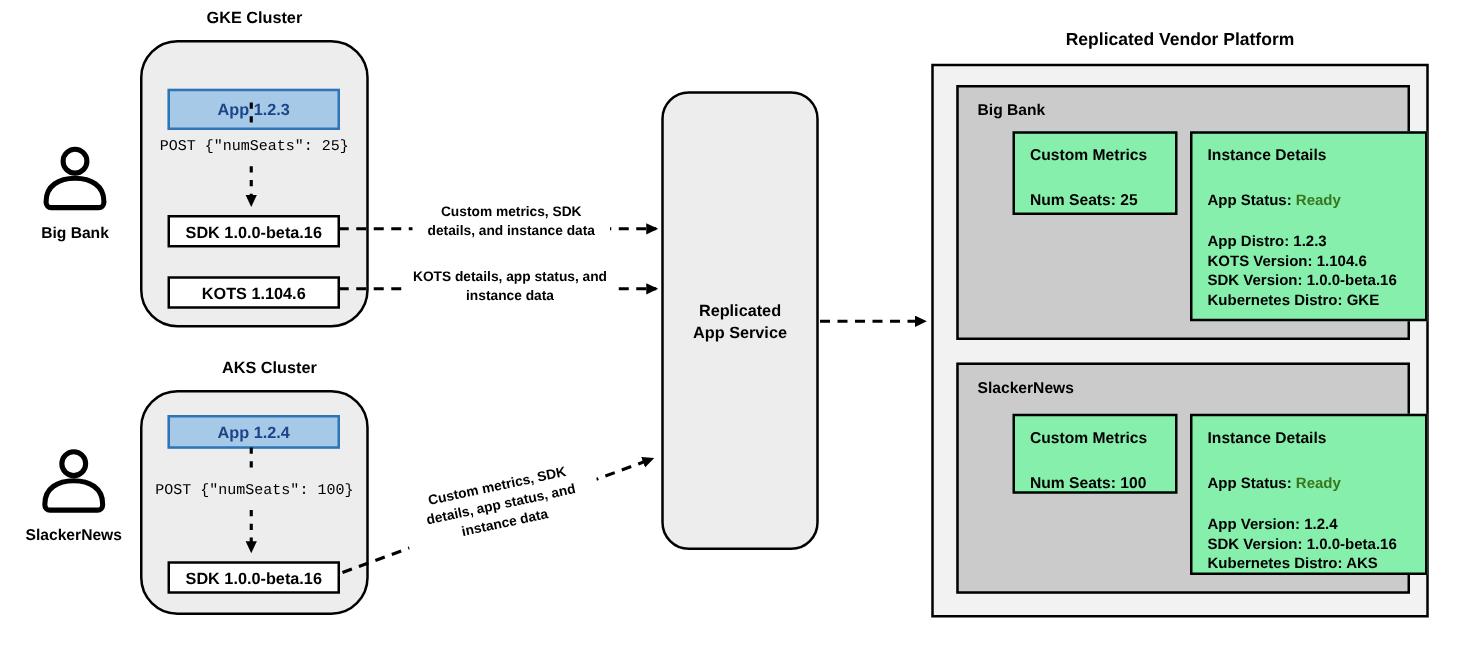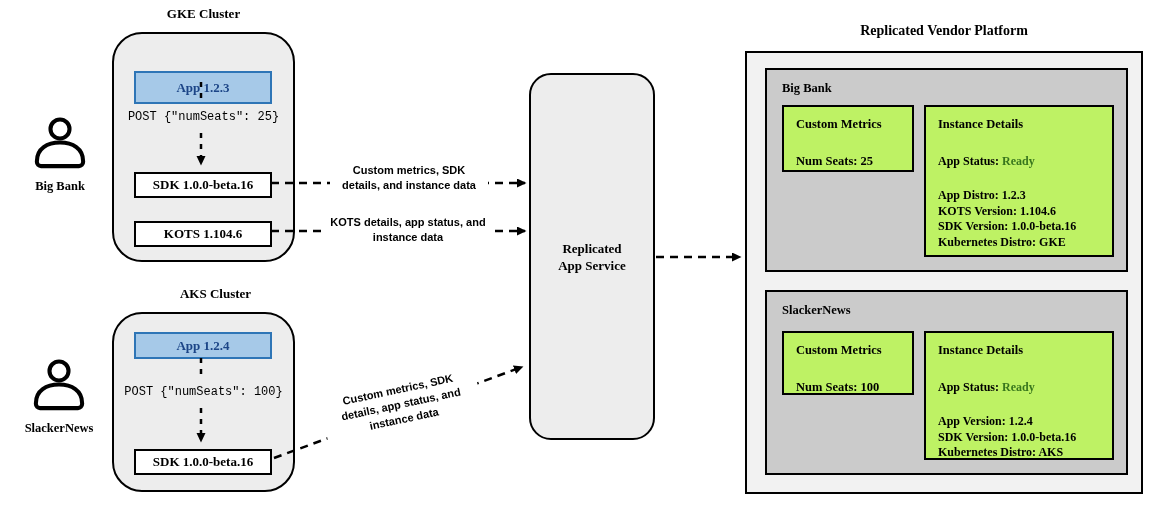--- a/index.html
+++ b/index.html
@@ -1,41 +1,41 @@
 <!DOCTYPE html>
 <html><head>
 <meta charset="utf-8">
 <style>
   html,body{margin:0;padding:0;background:#fff;}
   .canvas{
     position:relative;width:1166px;height:516px;background:#ffffff;overflow:hidden;
     font-family:"Liberation Sans",sans-serif;font-weight:bold;color:#000;
   }
-  .abs{position:absolute;box-sizing:border-box;font-family:Liberation Serif, serif;}
+  .abs{position:absolute;box-sizing:border-box;}
   .title{font-size:13px;text-align:center;}
   .platform-title{font-size:14px;text-align:center;}
   .cluster{background:#ededed;border:2.5px solid #000;border-radius:30px;}
   .node{
     position:absolute;box-sizing:border-box;background:#ffffff;border:2.5px solid #000;
     display:flex;align-items:center;justify-content:center;font-size:13px;
   }
   .app-node{background:#a6c9e8;border-color:#2e75b6;color:#1c4587;}
   .post{
     font-family:"Liberation Mono","DejaVu Sans Mono",monospace;font-weight:normal;
     font-size:12px;text-align:center;white-space:pre;
   }
   .service{
     background:#ededed;border:2.5px solid #000;border-radius:22px;
     display:flex;flex-direction:column;align-items:center;justify-content:center;
     font-size:13px;line-height:17px;text-align:center;
   }
   .platform-outer{background:#f2f2f2;border:2.5px solid #000;}
   .section{position:absolute;box-sizing:border-box;background:#cbcbcb;border:2.5px solid #000;}
   .section-label{position:absolute;left:15px;top:11px;font-size:12.5px;}
-  .wbox{position:absolute;box-sizing:border-box;background:#bef264;border:2.5px solid #000;}
+  .wbox{position:absolute;box-sizing:border-box;background:#86efac;border:2.5px solid #000;margin-left:28px;}
   .heading{margin:10px 12px 0;font-size:12.5px;}
   .metric-line{margin:22px 12px 0;font-size:12.5px;}
   .status-line{margin:22px 12px 0;font-size:12px;}
   .status-ready{color:#38761d;}
   .detail-lines{margin:19px 12px 0;font-size:12px;line-height:15.5px;}
   .actor{display:flex;flex-direction:column;align-items:center;}
   .actor-label{margin-top:7px;font-size:12.5px;text-align:center;}
   .arrow-label{
     position:absolute;z-index:3;background:#fff;font-size:11px;line-height:15px;
     text-align:center;padding:1px 0;

